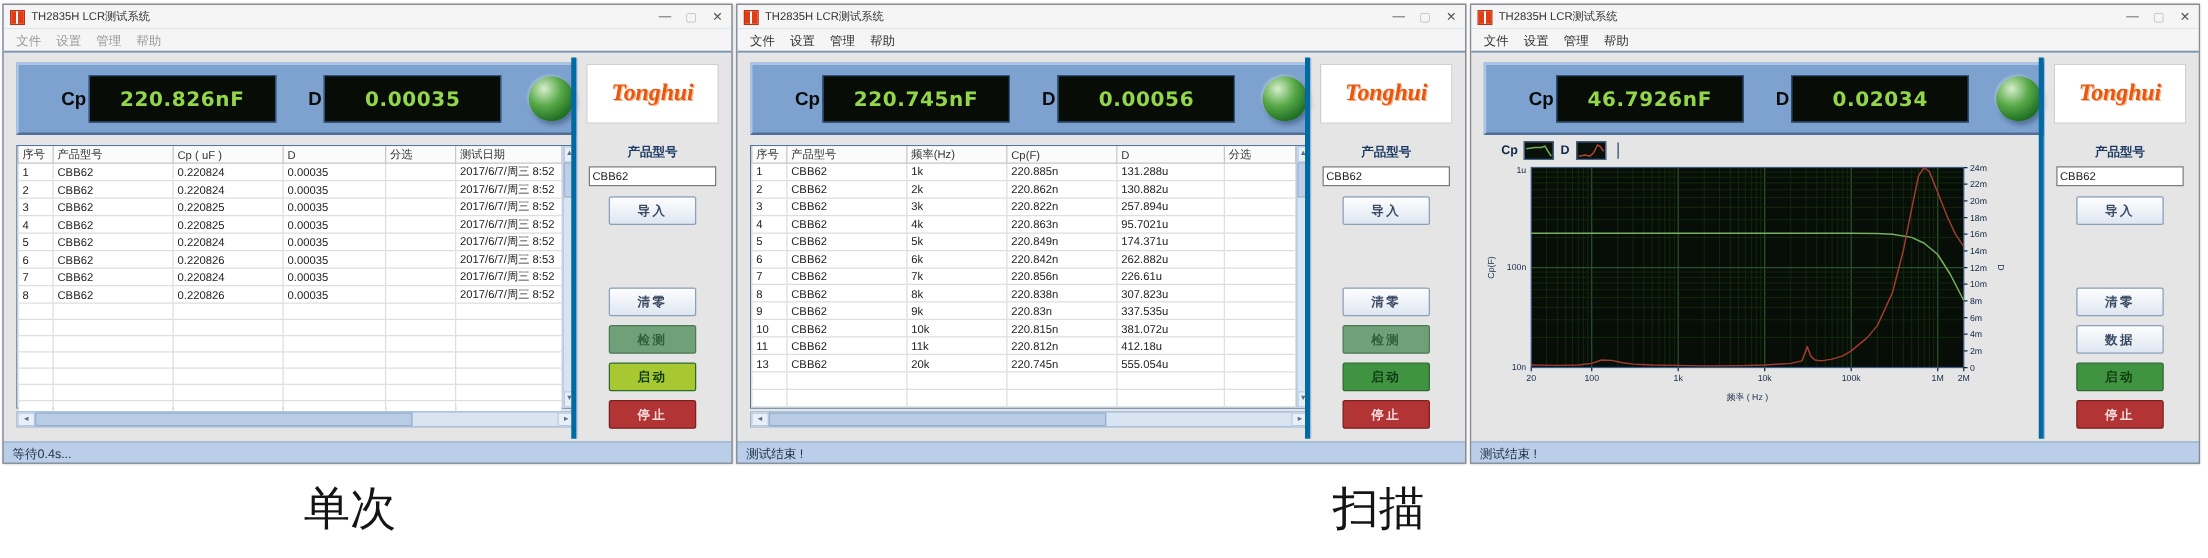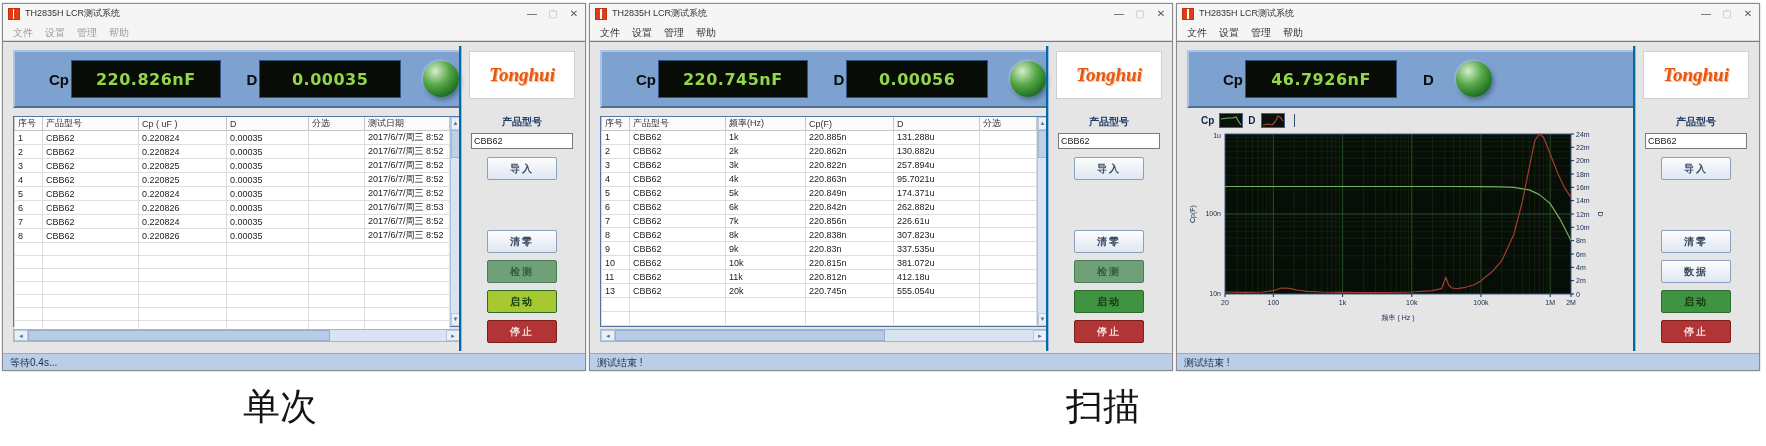--- a/index.html
+++ b/index.html
@@ -27,21 +27,21 @@
   .lcd{height:36px;background:#070c06;border:1px solid #31547f;margin-left:2px;display:flex;
        align-items:center;justify-content:center;font-weight:bold;font-size:16px;color:#93d649;
        font-family:"DejaVu Sans",sans-serif;letter-spacing:.5px;}
   .lcd.cp{width:150px;}
   .lcd.dd{width:142px;}
   .sphere{width:36px;height:36px;border-radius:50%;margin-left:22px;flex:none;
           background:radial-gradient(circle at 34% 28%,#d6eecb,#57a847 40%,#237426 72%,#134a14);
           box-shadow:2px 3px 4px rgba(20,40,70,.4), -1px -1px 2px rgba(255,255,255,.35);}
   
   .side{position:absolute;right:2px;top:4px;width:122px;bottom:2px;display:flex;flex-direction:column;
-        align-items:center;border-left:2px solid #0369a1;box-shadow:inset 1px 0 0 #9ab7da;}
+        align-items:center;border-left:4px solid #0369a1;box-shadow:inset 1px 0 0 #9ab7da;}
   .logo{width:104px;height:46px;margin-top:5px;background:#fff;border:1px solid #cfcfcf;
         display:flex;align-items:center;justify-content:center;flex:none;}
   .logo span{color:#e8570f;font-weight:bold;font-style:italic;font-size:19px;
              font-family:"Liberation Serif",serif;text-shadow:1px 1px 0 #f7b48d;}
   .prod-label{margin-top:16px;font-size:10px;font-weight:bold;color:#1c3a63;}
   .prod-input{width:96px;height:14px;margin-top:4px;border:1px solid #7a7a7a;font-size:9px;
               padding:0 2px;background:#fff;color:#222;}
   .btn{width:68px;height:21px;margin-top:7px;background:linear-gradient(#fdfdfd,#dfe7f2);
        border:1px solid #8aa0bd;border-radius:2px;font-size:10px;font-weight:bold;color:#3a4a63;
        display:flex;align-items:center;justify-content:center;letter-spacing:2px;flex:none;cursor:default;}
@@ -490,20 +490,21 @@
       <span>文件</span>
       <span>设置</span>
       <span>管理</span>
       <span>帮助</span>
     </div>
     <div class="body">
       <div class="disp">
         <span class="plabel">Cp</span>
         <span class="lcd cp">46.7926nF</span>
         <span class="plabel d">D</span>
+        <span class="lcd dd">0.02034</span>
         <span class="sphere"></span>
       </div>
       <div class="chartwrap">
         <div class="tabsbar">
           <span class="tlabel">Cp</span>
           <svg class="thumbic" viewBox="0 0 22 13">
             <polyline points="1,5 8,4 13,4 16,3 19,8 21,11" fill="none" stroke="#6fae58" stroke-width="1.2"></polyline>
           </svg>
           <span class="tlabel">D</span>
           <svg class="thumbic" viewBox="0 0 22 13">

